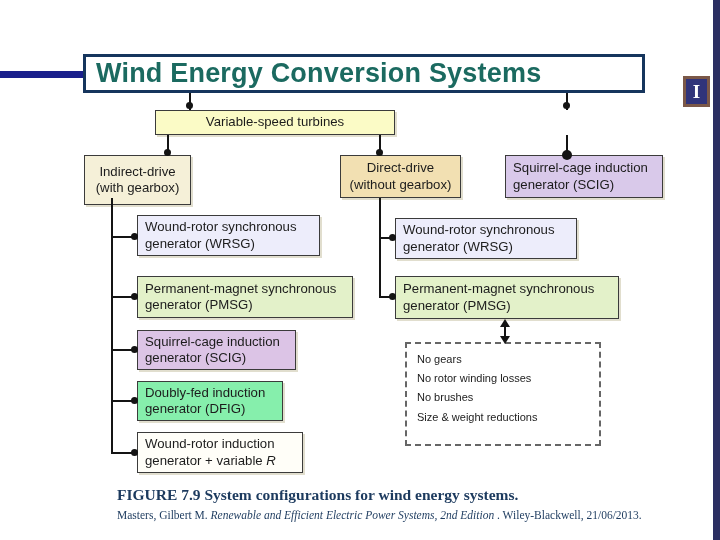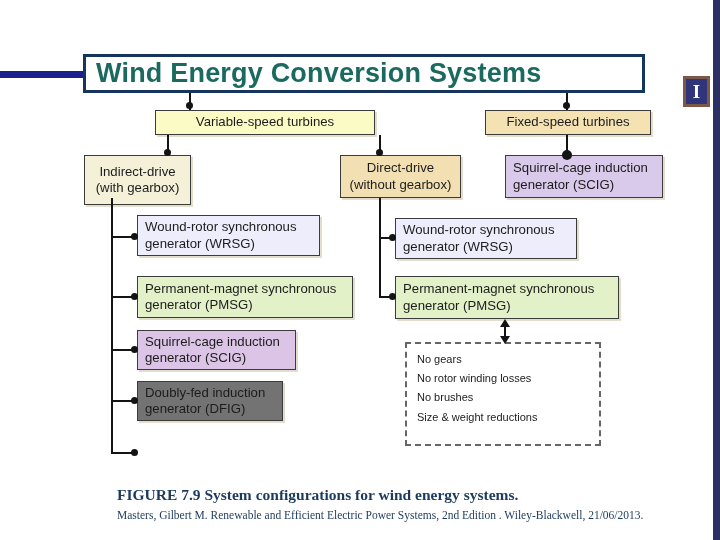--- a/index.html
+++ b/index.html
@@ -23,21 +23,21 @@
   }
   #logo span{font-family:"Liberation Serif",serif;font-weight:bold;font-size:19px;color:#ffffff;line-height:1;}
   
   .node{
     position:absolute;box-sizing:border-box;border:1px solid #3b3b3b;background:#fff;
     font-size:13.2px;line-height:16.5px;color:#1c1c1c;white-space:pre-line;
     display:flex;align-items:center;padding:2px 4px 2px 7px;
     box-shadow:2px 2px 0 rgba(170,160,115,.35);
   }
   .node.center{justify-content:center;text-align:center;padding:2px 4px;}
-  #n-variable{left:155px;top:110px;width:220px;height:25px;}
+  #n-variable{left:155px;top:110px;width:240px;height:25px;}
   #n-fixed{left:485px;top:110px;width:166px;height:25px;}
   #n-indirect{left:84px;top:155px;width:107px;height:50px;}
   #n-direct{left:340px;top:155px;width:121px;height:43px;}
   #n-scig-top{left:505px;top:155px;width:158px;height:43px;}
   #n-wrsg-left{left:137px;top:215px;width:183px;height:41px;}
   #n-pmsg-left{left:137px;top:276px;width:216px;height:42px;}
   #n-scig-left{left:137px;top:330px;width:159px;height:40px;}
   #n-dfig{left:137px;top:381px;width:146px;height:40px;}
   #n-wrig{left:137px;top:432px;width:166px;height:41px;}
   #n-wrsg-right{left:395px;top:218px;width:182px;height:41px;}
@@ -61,43 +61,40 @@
   .arrowhead.down{border-top:8px solid #141414;}
   
   #fig-caption{
     position:absolute;left:117px;top:486px;font-family:"Liberation Serif",serif;
     font-size:15.5px;font-weight:600;color:#1c3a5e;
   }
   #attribution{
     position:absolute;left:117px;top:509px;font-family:"Liberation Serif",serif;
     font-size:11.5px;color:#1c3a5e;
   }
-  #attribution .it{}
+  #attribution .it{font-style:italic;}
 </style>
 </head>
 <body>
 
 <div id="slide">
 
   <div id="right-bar"></div>
   <div id="left-bar"></div>
 
   <div id="title-box">
     <span id="title-text">Wind Energy Conversion Systems</span>
   </div>
 
   <div id="logo">
     <span>I</span>
   </div>
 
   <div class="node center" id="n-variable" style="background-color: rgb(251, 251, 198);">
     <span>Variable-speed turbines</span>
-  </div>
-  <div class="node center" id="n-fixed" style="background-color: rgb(244, 226, 178);">
-    <span>Fixed-speed turbines</span>
   </div>
   <div class="node center" id="n-indirect" style="background-color: rgb(245, 240, 216);">
     <span>Indirect-drive
 (with gearbox)</span>
   </div>
   <div class="node center" id="n-direct" style="background-color: rgb(242, 224, 178);">
     <span>Direct-drive
 (without gearbox)</span>
   </div>
   <div class="node" id="n-scig-top" style="background-color: rgb(217, 201, 234);">
@@ -109,23 +106,27 @@
 generator (WRSG)</span>
   </div>
   <div class="node" id="n-pmsg-left" style="background-color: rgb(227, 241, 201);">
     <span>Permanent-magnet synchronous
 generator (PMSG)</span>
   </div>
   <div class="node" id="n-scig-left" style="background-color: rgb(220, 196, 230);">
     <span>Squirrel-cage induction
 generator (SCIG)</span>
   </div>
-  <div class="node" id="n-dfig" style="background-color: #737373;">
+  <div class="node" id="n-dfig" style="background-color: #86efac;">
     <span>Doubly-fed induction
 generator (DFIG)</span>
+  </div>
+  <div class="node" id="n-wrig" style="background-color: rgb(255, 254, 248);">
+    <span class="lbl"><span>Wound-rotor induction
+generator + variable </span><span class="it">R</span></span>
   </div>
   <div class="node" id="n-wrsg-right" style="background-color: rgb(237, 237, 251);">
     <span>Wound-rotor synchronous
 generator (WRSG)</span>
   </div>
   <div class="node" id="n-pmsg-right" style="background-color: rgb(227, 241, 201);">
     <span>Permanent-magnet synchronous
 generator (PMSG)</span>
   </div>
 

